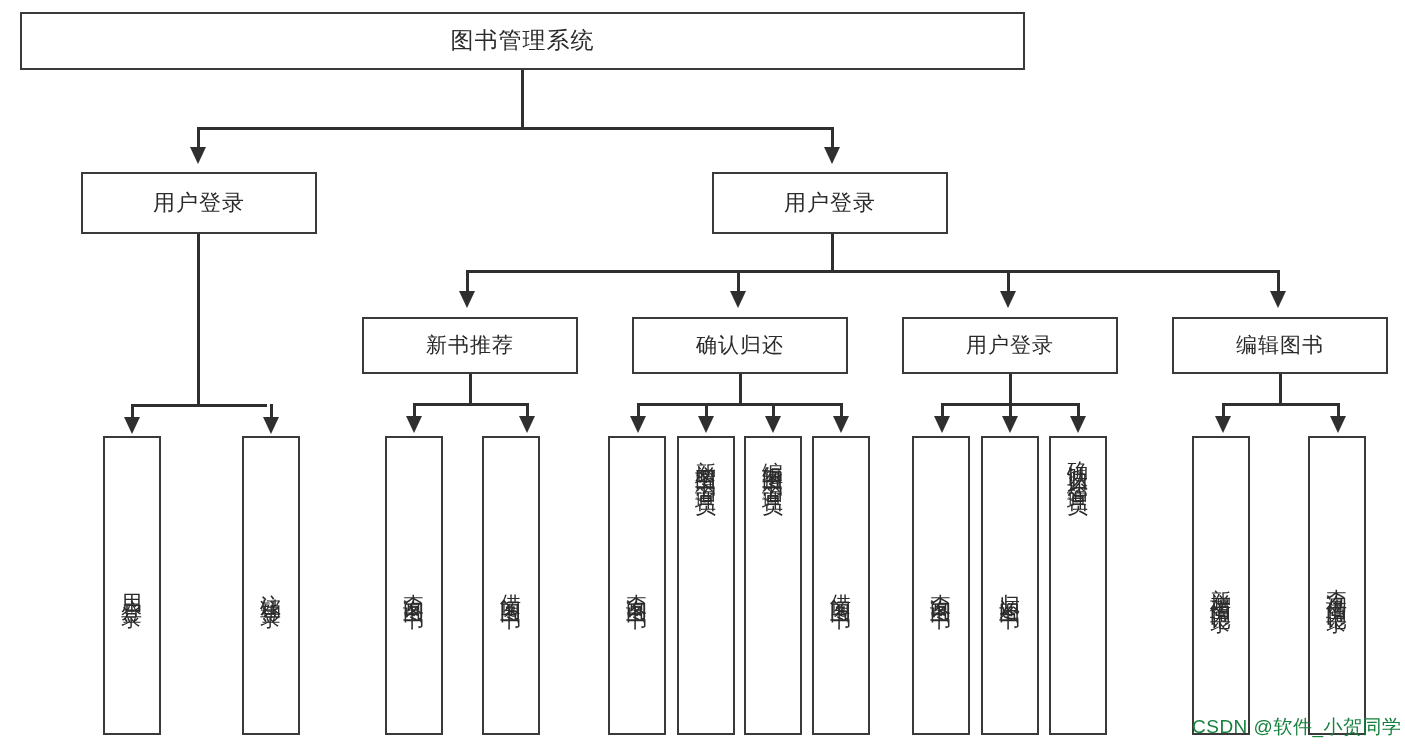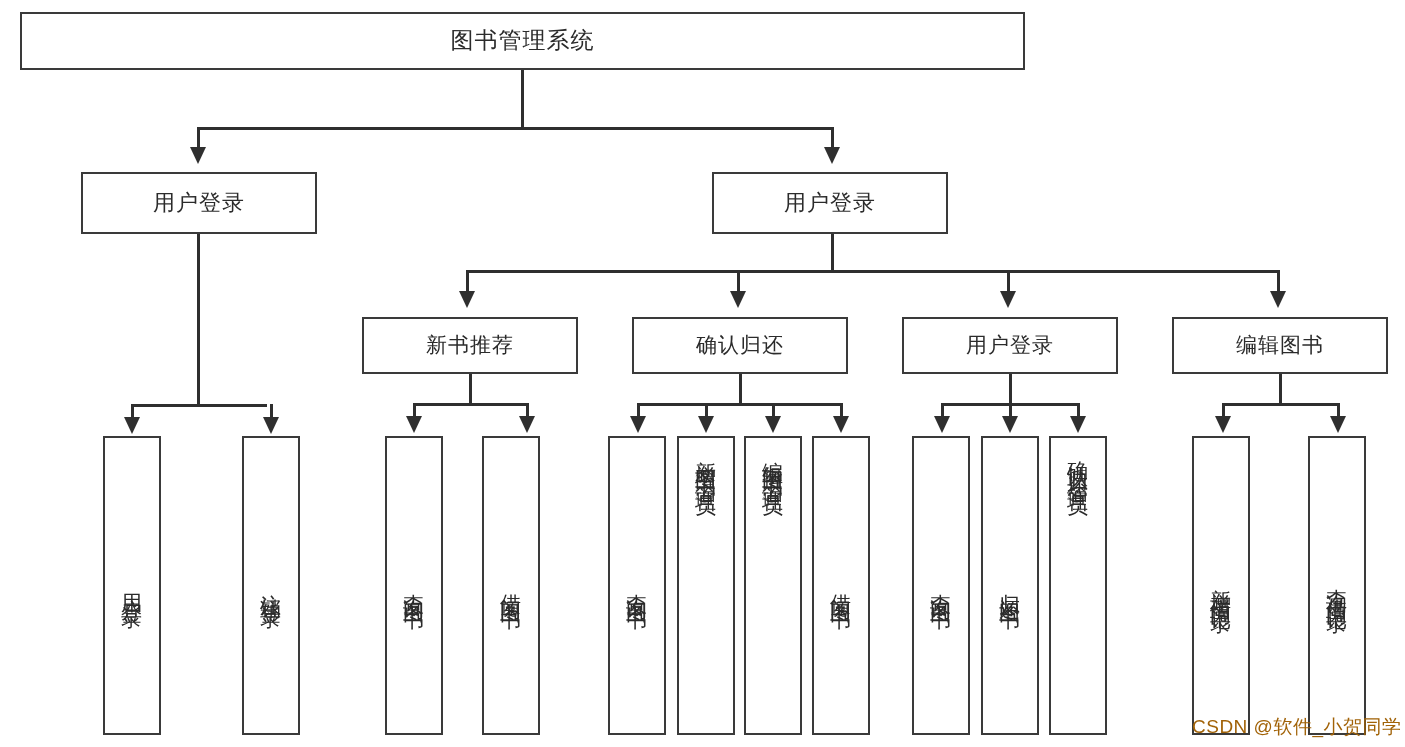--- a/index.html
+++ b/index.html
@@ -71,21 +71,21 @@
     width:0;height:0;
     border-left:8px solid transparent;
     border-right:8px solid transparent;
     border-top:17px solid #2f2f2f;
   }
 
   
   .watermark{
     position:absolute;
     font-size:19px;
-    color:#a16207;
+    color:#15803d;
     letter-spacing:0.5px;
     white-space:nowrap;
     user-select:none;
   }
 </style>
 </head>
 <body>
 
 <div id="canvas">
 

